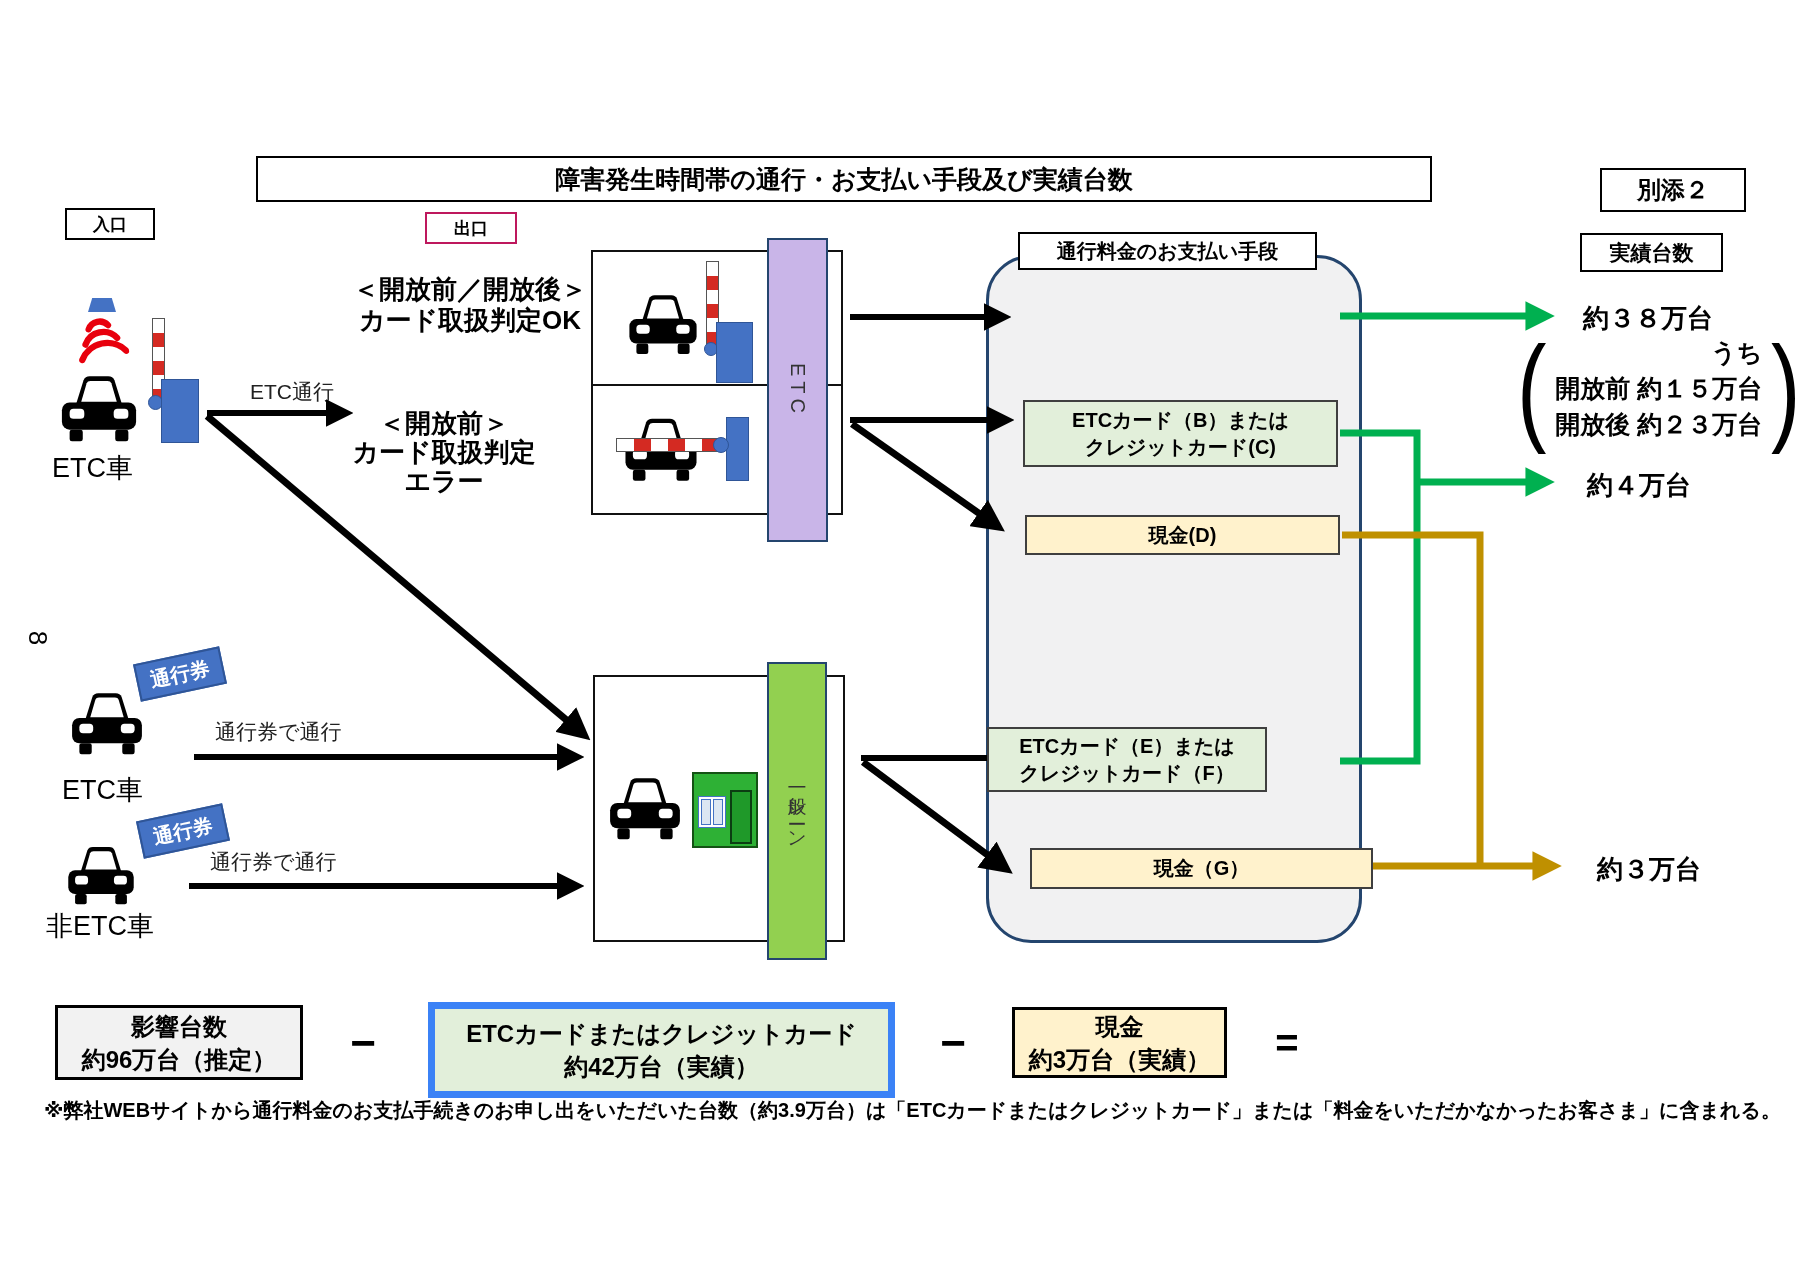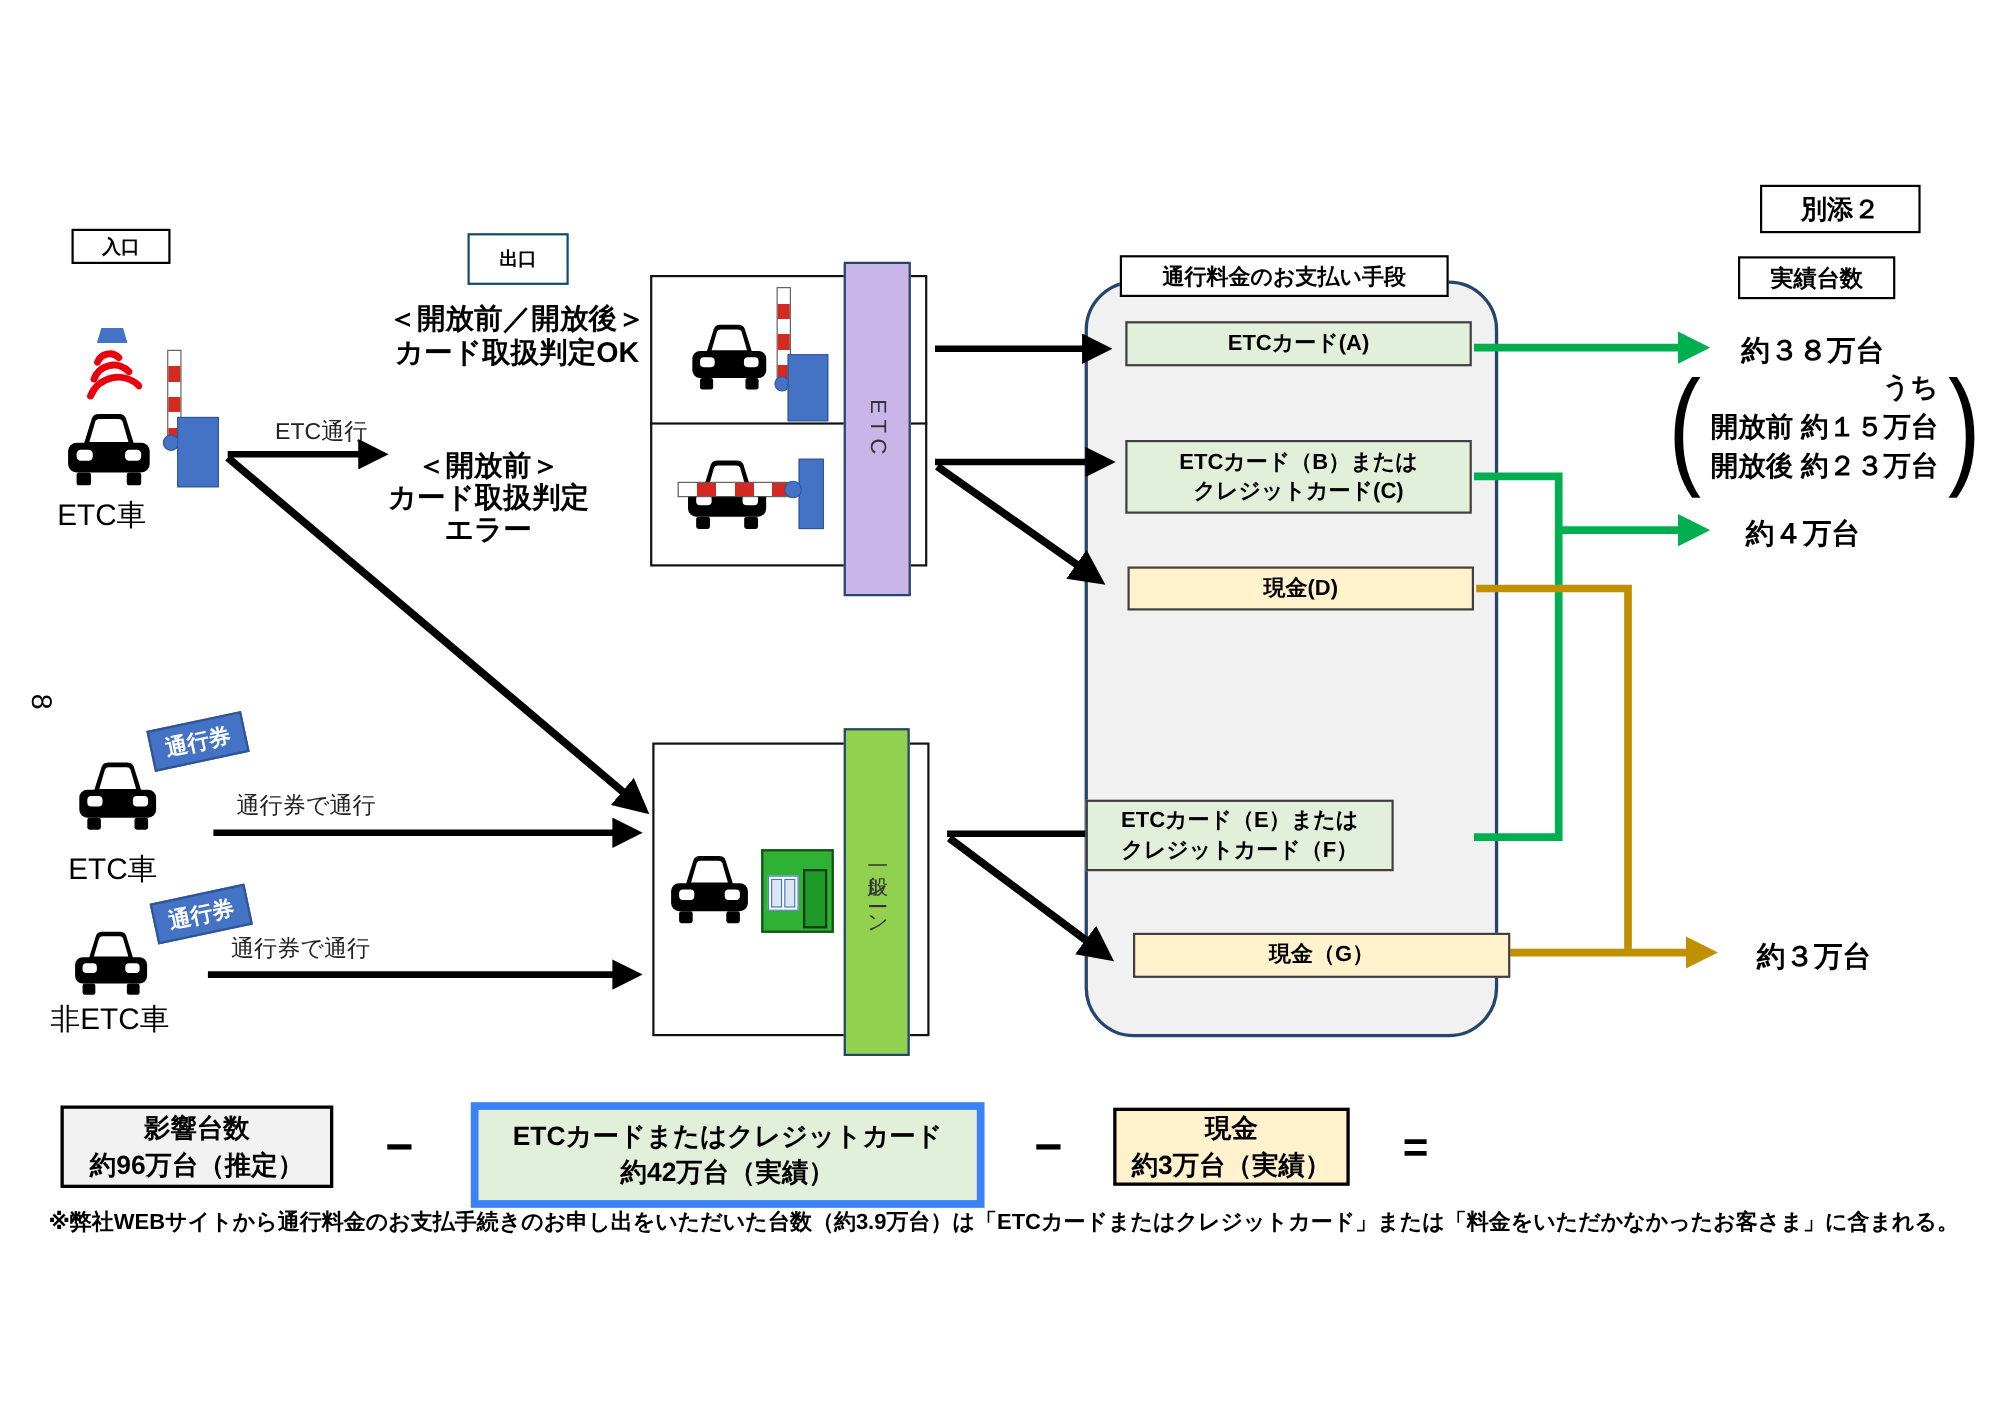--- a/index.html
+++ b/index.html
@@ -51,34 +51,37 @@
     <path d="M194 757 H576" stroke="#000" stroke-width="6" fill="none" marker-end="url(#mB)"></path>
     <path d="M189 886 H576" stroke="#000" stroke-width="6" fill="none" marker-end="url(#mB)"></path>
 
     <path d="M1340 316 H1546" stroke="#00b050" stroke-width="7" fill="none" marker-end="url(#mG)"></path>
     <path d="M1340 433 H1417 V761 H1340" stroke="#00b050" stroke-width="7" fill="none"></path>
     <path d="M1417 482 H1546" stroke="#00b050" stroke-width="7" fill="none" marker-end="url(#mG)"></path>
     <path d="M1342 535 H1480 V864" stroke="#bf9000" stroke-width="7" fill="none"></path>
     <path d="M1342 866 H1553" stroke="#bf9000" stroke-width="7" fill="none" marker-end="url(#mY)"></path>
   </svg>
 
+  <div class="abs ctr b" style="left:256px;top:156px;width:1176px;height:46px;border:2.5px solid #000;font-size:25px;z-index:4">
+    <span>障害発生時間帯の通行・お支払い手段及び実績台数</span>
+  </div>
 
   <div class="abs ctr b" style="left:1600px;top:168px;width:146px;height:44px;border:2.5px solid #000;font-size:24px;z-index:4">
     <span>別添２</span>
   </div>
 
   <div class="abs ctr b" style="left:1580px;top:233px;width:143px;height:39px;border:2px solid #000;font-size:21px;z-index:4">
     <span>実績台数</span>
   </div>
 
   <div class="abs ctr b" style="left:65px;top:208px;width:90px;height:32px;border:2px solid #000;font-size:17px;z-index:4">
     <span>入口</span>
   </div>
 
-  <div class="abs ctr b" style="left:425px;top:212px;width:92px;height:47px;border:2px solid #0c4a6e;font-size:17px;z-index:4">
+  <div class="abs ctr b" style="left:425px;top:212px;width:92px;height:32px;border:2px solid #be185d;font-size:17px;z-index:4">
     <span>出口</span>
   </div>
 
   <div class="abs ctr" style="left:18px;top:618px;width:40px;height:40px;font-size:26px;transform:rotate(90deg)">
     <span>8</span>
   </div>
 
   <div class="abs blue" style="left:88px;top:298px;width:28px;height:14px;clip-path:polygon(15% 0,85% 0,100% 100%,0 100%)"></div>
 
   <svg class="abs" style="left:72px;top:314px;transform:rotate(-12deg)" width="54" height="50" viewBox="0 0 60 54">
@@ -212,23 +215,20 @@
     <span>非ETC車</span>
   </div>
   <div class="abs" style="left:210px;top:848px;font-size:21px;color:#222">
     <span>通行券で通行</span>
   </div>
 
   <div class="abs ctr b" style="left:1018px;top:232px;width:299px;height:38px;border:2px solid #000;background:#fff;font-size:20px;z-index:5">
     <span>通行料金のお支払い手段</span>
   </div>
 
-  <div class="abs col pay card" style="left:1023px;top:292px;width:315px;height:41px">
-    <div>ETCカード(A)</div>
-  </div>
 
   <div class="abs col pay card" style="left:1023px;top:400px;width:315px;height:67px">
     <div>ETCカード（B）または</div>
     <div>クレジットカード(C)</div>
   </div>
 
   <div class="abs col pay cash" style="left:1025px;top:515px;width:315px;height:40px">
     <div>現金(D)</div>
   </div>
 

